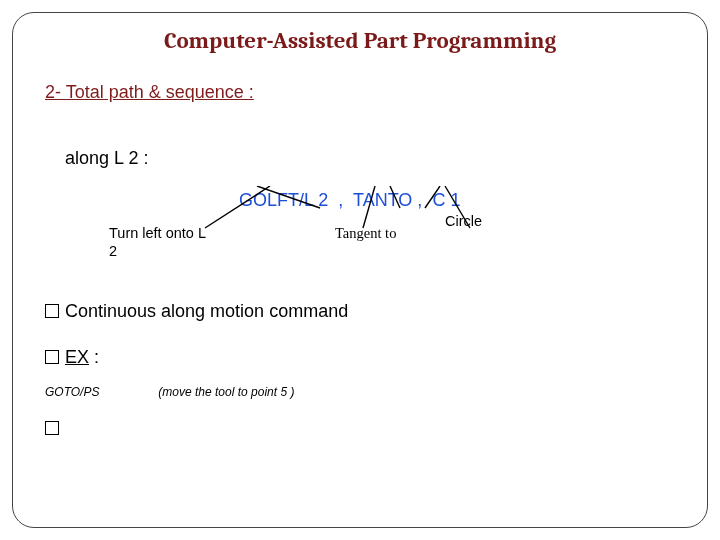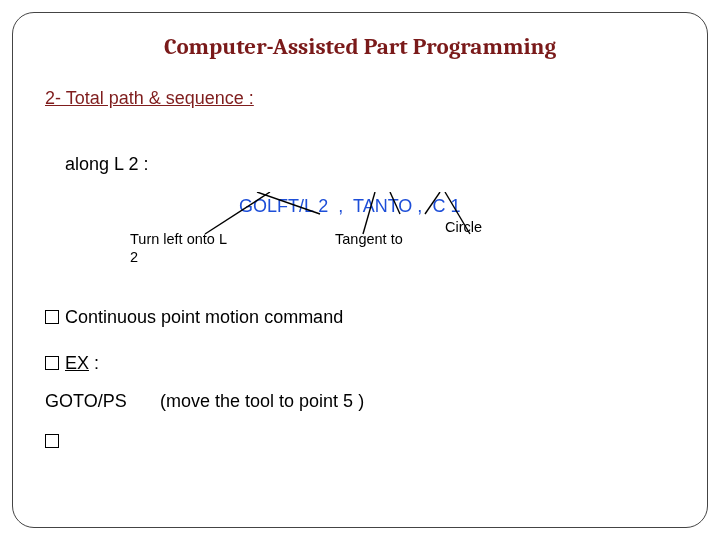--- a/index.html
+++ b/index.html
@@ -4,21 +4,21 @@
 <style>
   html,body{margin:0;padding:0;width:720px;height:540px;background:#fff;font-family:Arial,Helvetica,sans-serif;}
   .slide{
     position:relative;
     box-sizing:border-box;
     width:696px;
     height:516px;
     margin:12px;
     border:1px solid #444;
     border-radius:22px;
-    padding:16px 32px 16px 32px;
+    padding:10px 32px 16px 32px;
   }
   .title{
     font-family:"Cambria","Georgia",serif;
     font-weight:bold;
     font-size:23px;
     color:#7a1a1a;
     text-align:center;
     margin:4px 0 28px 0;
   }
   .subhead{
@@ -47,26 +47,26 @@
     font-size:18px;
     color:#1d4ed8;
     white-space:pre;
   }
   .ann{
     position:absolute;
     font-size:14.5px;
     color:#000;
     line-height:1.25;
   }
-  .ann1{left:85px; top:38px; width:100px;}
-  .ann2{left:290px; top:38px; width:70px;}
+  .ann1{left:64px; top:38px; width:100px;}
+  .ann2{left:290px; top:38px; width:70px;font-family:Liberation Serif, serif;}
   .ann3{left:400px; top:26px; width:60px;}
   svg.arrows{position:absolute;left:0;top:0;pointer-events:none;}
   .ex-underline{text-decoration:underline;margin-top:15px;}
-  .goto-row{font-size:18px;margin:10px 0 14px 0;}
+  .goto-row{font-size:12px;margin:10px 0 14px 0;font-style:italic;}
   .goto-left{display:inline-block;width:110px;}
 </style>
 </head>
 <body>
 
 <div class="slide">
 
   <div class="title">Computer-Assisted Part Programming</div>
 
   <div class="subhead">2- Total path &amp; sequence :</div>
@@ -84,21 +84,21 @@
       <line x1="400" y1="0" x2="425" y2="42" stroke="#000" stroke-width="1.4"></line>
       <line x1="380" y1="22" x2="395" y2="0" stroke="#000" stroke-width="1.4"></line>
     </svg>
 
     <div class="ann ann1">Turn left onto L 2</div>
     <div class="ann ann2">Tangent to</div>
     <div class="ann ann3">Circle</div>
   </div>
 
   <div class="body-line">
-    <span class="sq"></span><span>Continuous point motion command</span>
+    <span class="sq"></span><span>Continuous along motion command</span>
   </div>
 
   <div class="body-line" style="margin-top:16px">
     <span class="sq"></span><span class="ex-underline">EX</span><span> :</span>
   </div>
 
   <div class="goto-row">
     <span class="goto-left">GOTO/PS</span>
     <span>(move the tool to point 5 )</span>
   </div>

